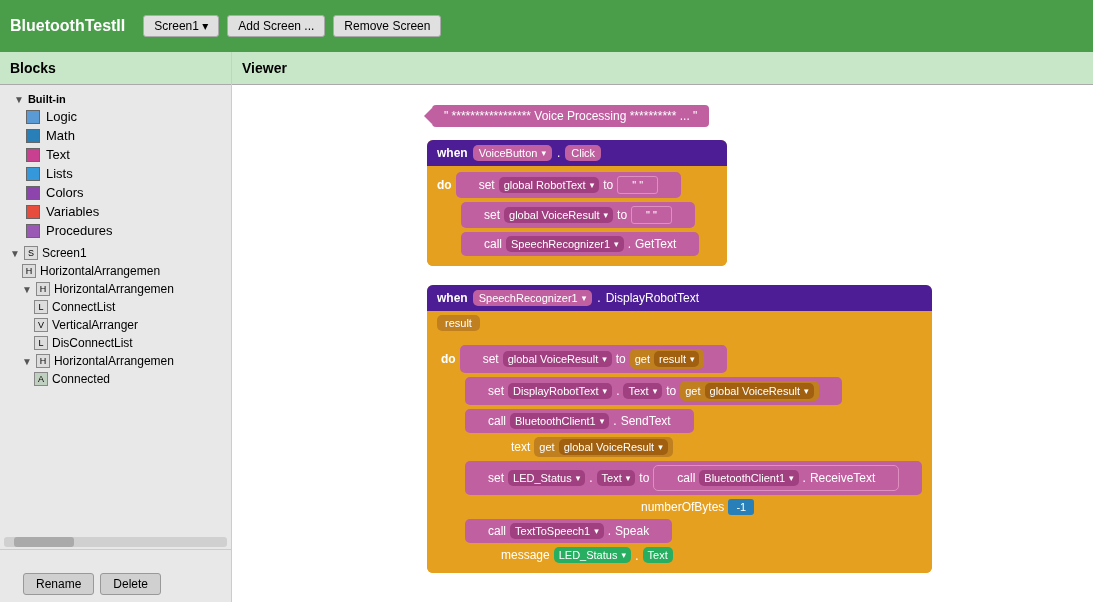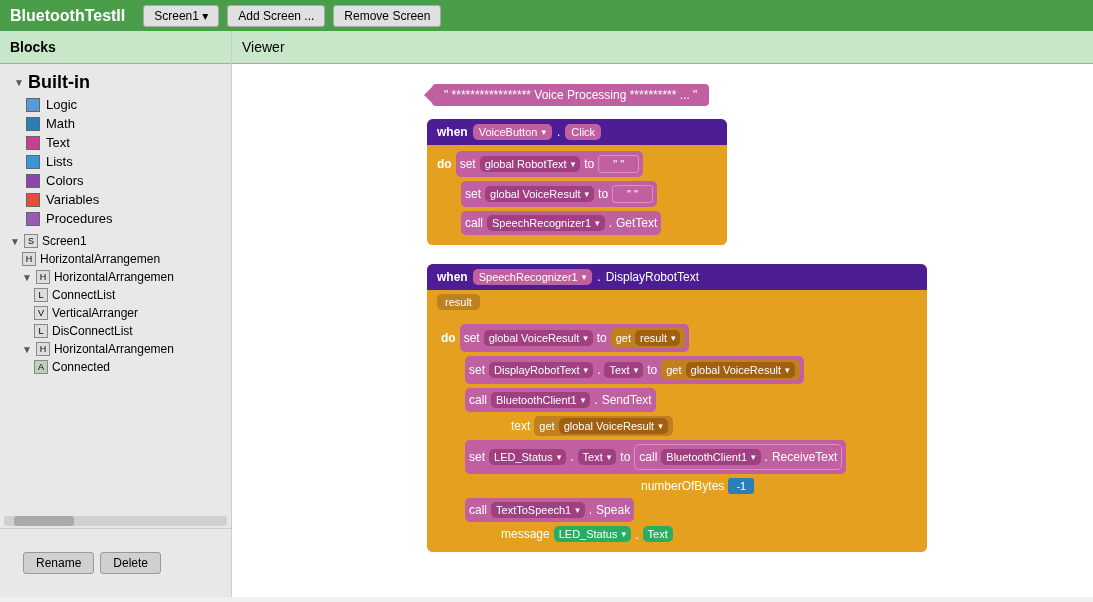--- a/index.html
+++ b/index.html
@@ -1,21 +1,21 @@
 <!DOCTYPE html>
 <html><head>
   <meta charset="utf-8">
   <style>
     * { box-sizing: border-box; margin: 0; padding: 0; }
     body { font-family: Arial, sans-serif; font-size: 13px; background: #f0f0f0; width: 1093px; height: 602px; overflow: hidden; }
 
     
     #topbar {
       background: #4a9e4a;
-      height: 31px;
+      height: 52px;
       display: flex;
       align-items: center;
       padding: 0 10px;
       gap: 8px;
     }
     #app-title {
       color: white;
       font-size: 16px;
       font-weight: bold;
       margin-right: 10px;
@@ -63,21 +63,21 @@
       padding: 2px 6px;
     }
     .sidebar-section-header {
       display: flex;
       align-items: center;
       gap: 4px;
       padding: 2px 4px;
       cursor: pointer;
     }
     .collapse-icon { font-size: 10px; color: #555; }
-    .section-label { font-weight: bold; font-size: 18px; }
+    .section-label { font-weight: bold; font-size: 11px; }
     .sidebar-item {
       display: flex;
       align-items: center;
       gap: 6px;
       padding: 2px 8px 2px 20px;
       cursor: pointer;
       font-size: 13px;
     }
     .color-box {
       width: 14px;
@@ -127,38 +127,38 @@
     
     #viewer {
       flex: 1;
       background: white;
       overflow: auto;
       position: relative;
     }
     #viewer-header {
       background: #c8e6c8;
       padding: 8px 10px;
-      font-weight: normal;
+      font-weight: bold;
       font-size: 14px;
       border-bottom: 1px solid #aaa;
       position: sticky;
       top: 0;
       z-index: 10;
     }
     #viewer-content {
       padding: 20px;
       position: relative;
       min-height: 580px;
     }
     .dropdown-arrow { font-size: 9px; }
 
     
     .b-block {
       border-radius: 5px;
-      padding: 4px 4px;
+      padding: 4px 23px;
       font-size: 12px;
       color: white;
       display: inline-flex;
       align-items: center;
       gap: 4px;
       white-space: nowrap;
     }
 
     
     .main-event {

